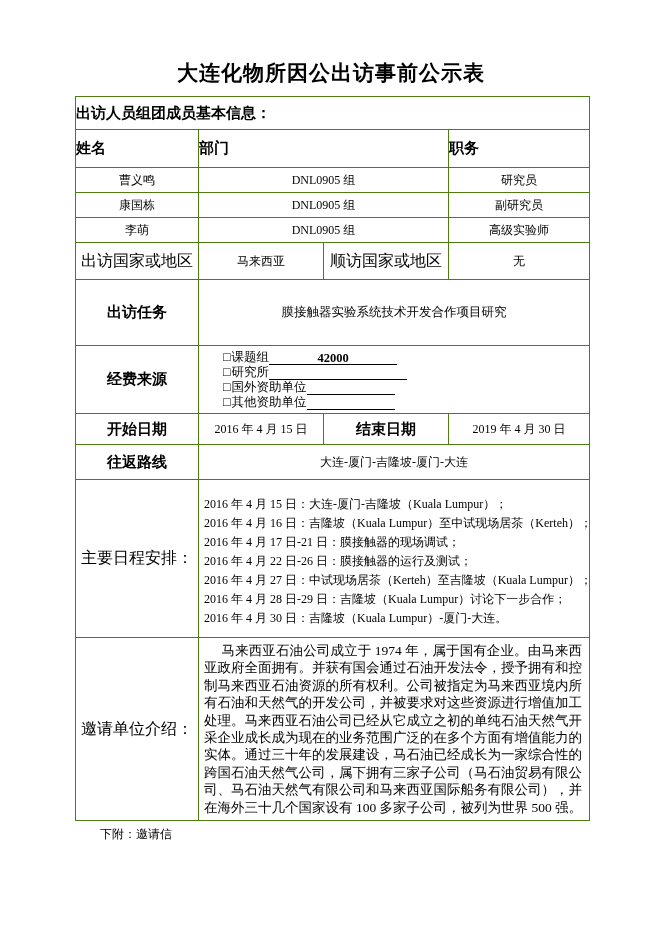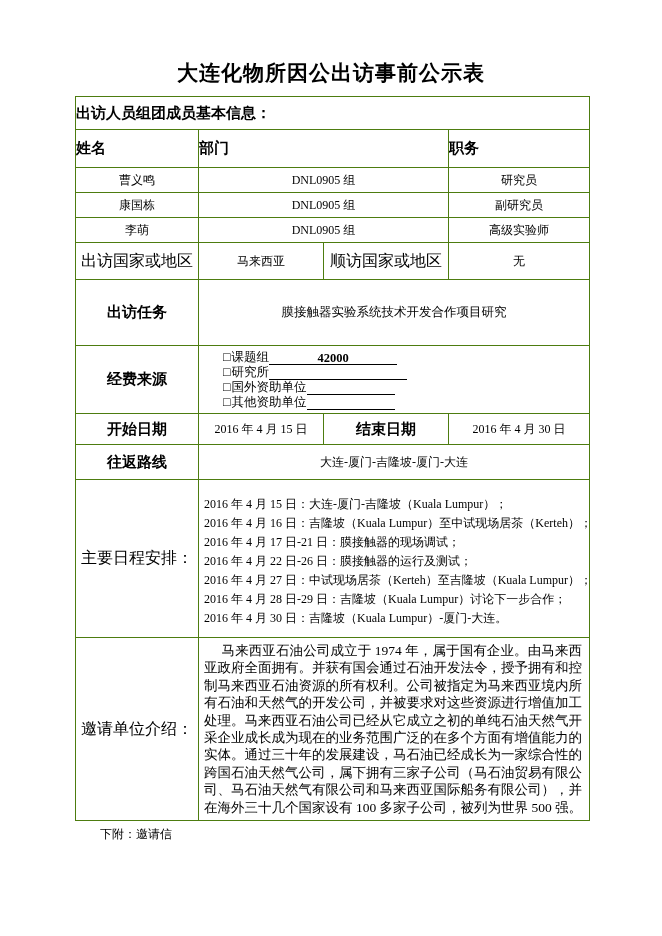--- a/index.html
+++ b/index.html
@@ -152,21 +152,21 @@
         <div class="fund-line">
           <span class="fund-box">□</span><span>其他资助单位</span><span class="uline u-w88"></span>
         </div>
       </td>
     </tr>
 
     <tr class="r-dates">
       <td class="lbl">开始日期</td>
       <td class="val">2016 年 4 月 15 日</td>
       <td class="lbl">结束日期</td>
-      <td class="val">2016 年 4 月 30 日</td>
+      <td class="val">2019 年 4 月 30 日</td>
     </tr>
 
     <tr class="r-route">
       <td class="lbl">往返路线</td>
       <td colspan="3" class="val">大连-厦门-吉隆坡-厦门-大连</td>
     </tr>
 
     <tr class="r-sched">
       <td class="lbl-sm">主要日程安排：</td>
       <td colspan="3" class="sched-cell">

